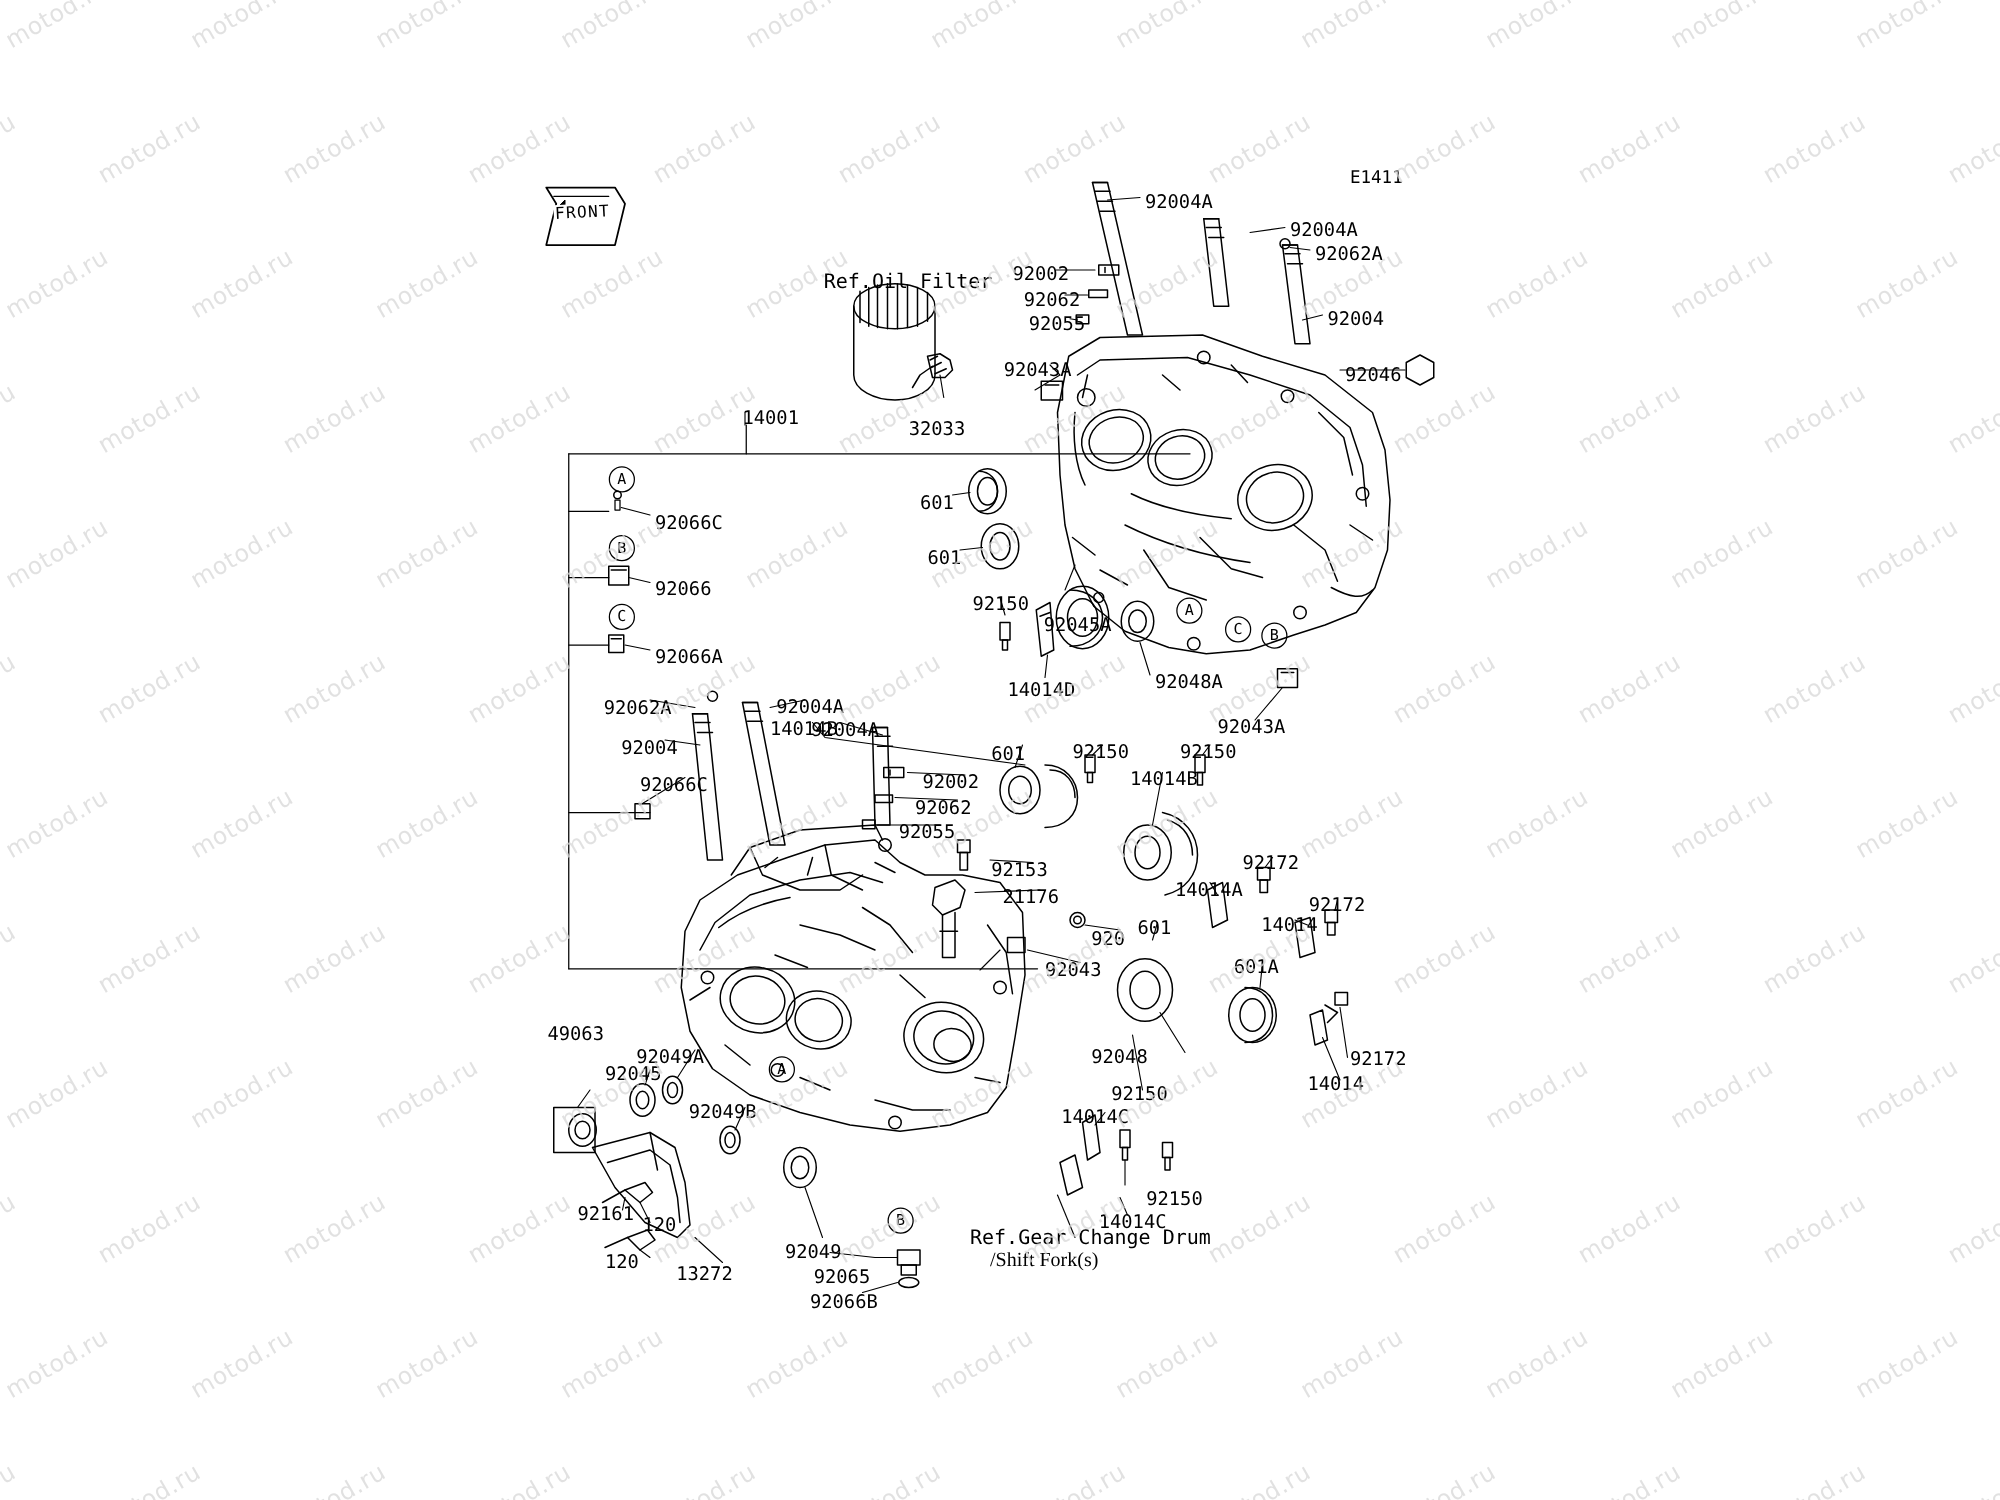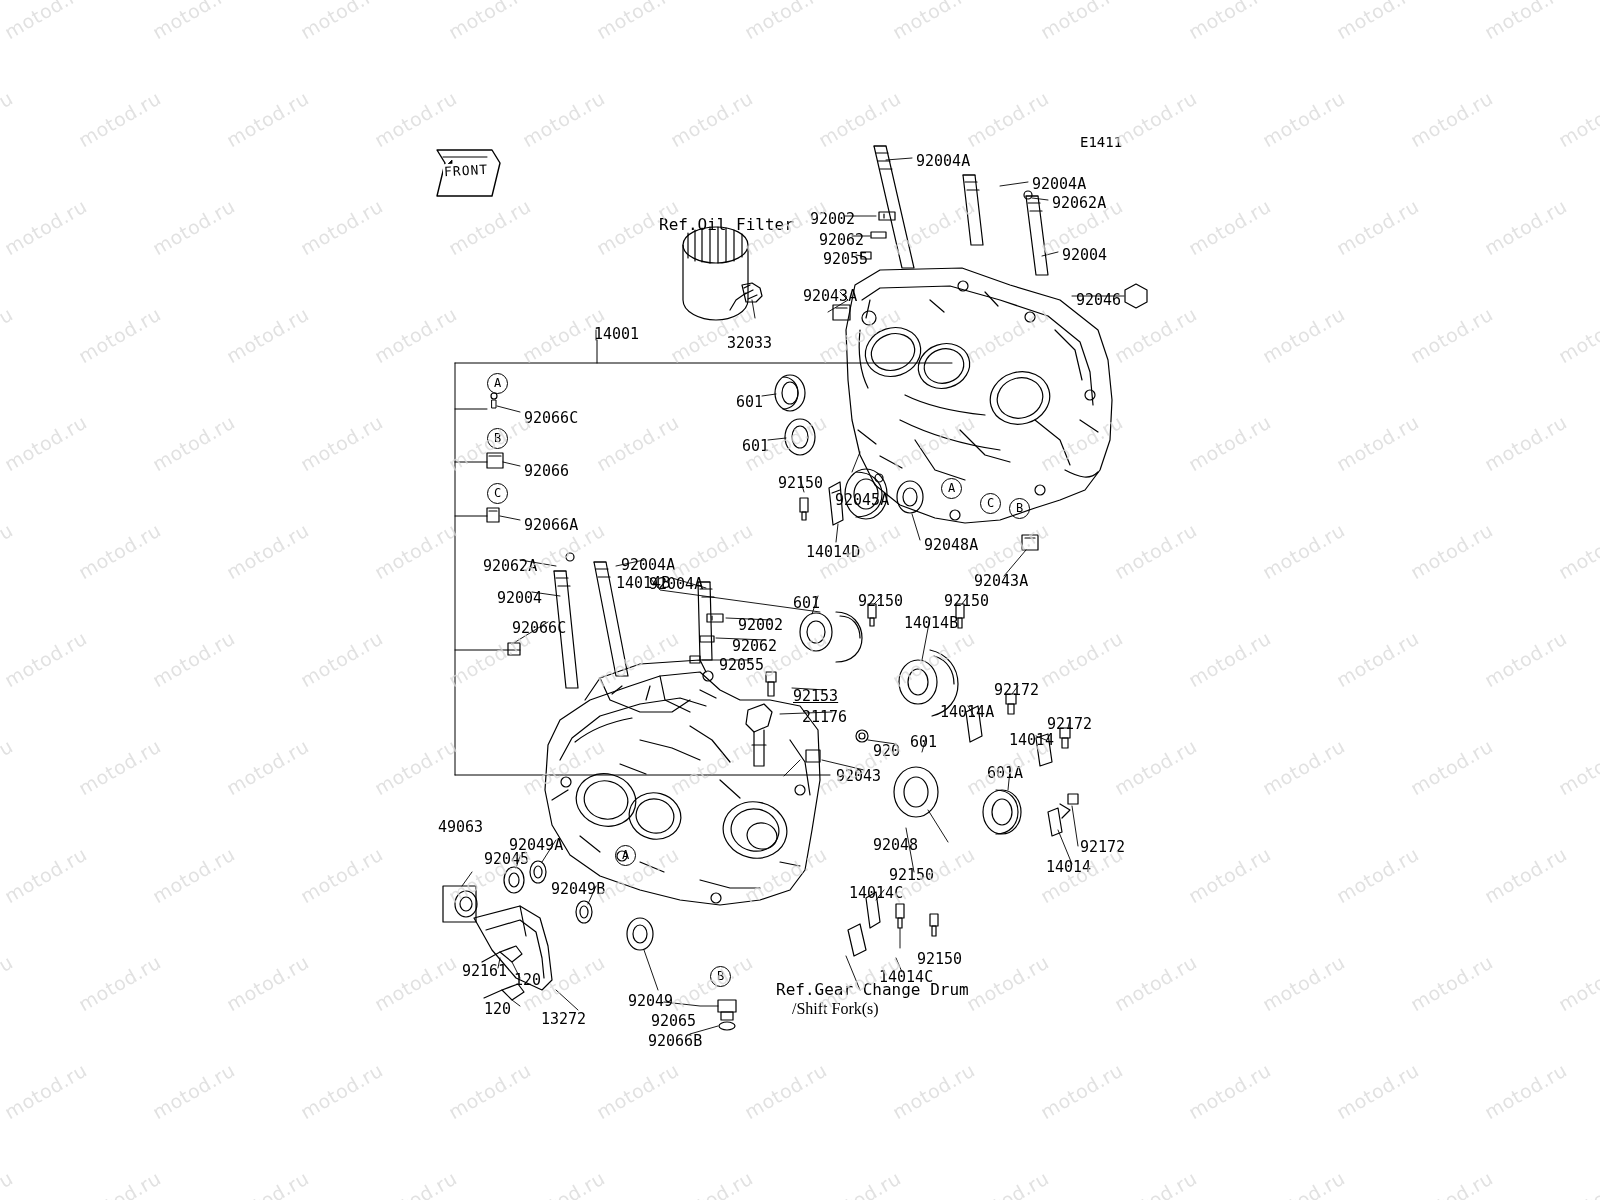--- a/index.html
+++ b/index.html
@@ -581,21 +581,21 @@
       <div class="lbl" style="left: 974px; top: 572px;">92043A</div>
       <div class="lbl" style="left: 497px; top: 589px;">92004</div>
       <div class="lbl" style="left: 793px; top: 594px;">601</div>
       <div class="lbl" style="left: 858px; top: 592px;">92150</div>
       <div class="lbl" style="left: 944px; top: 592px;">92150</div>
       <div class="lbl" style="left: 512px; top: 619px;">92066C</div>
       <div class="lbl" style="left: 904px; top: 614px;">14014B</div>
       <div class="lbl" style="left: 738px; top: 616px;">92002</div>
       <div class="lbl" style="left: 732px; top: 637px;">92062</div>
       <div class="lbl" style="left: 719px; top: 656px;">92055</div>
-      <div class="lbl" style="left: 793px; top: 687px; text-decoration: underline;">92153</div>
+      <div class="lbl" style="left: 793px; top: 687px;">92153</div>
       <div class="lbl" style="left: 994px; top: 681px;">92172</div>
       <div class="lbl" style="left: 802px; top: 708px;">21176</div>
       <div class="lbl" style="left: 940px; top: 703px;">14014A</div>
       <div class="lbl" style="left: 1047px; top: 715px;">92172</div>
       <div class="lbl" style="left: 873px; top: 742px;">920</div>
       <div class="lbl" style="left: 910px; top: 733px;">601</div>
       <div class="lbl" style="left: 1009px; top: 731px;">14014</div>
       <div class="lbl" style="left: 836px; top: 767px;">92043</div>
       <div class="lbl" style="left: 987px; top: 764px;">601A</div>
       <div class="lbl" style="left: 509px; top: 836px;">92049A</div>

